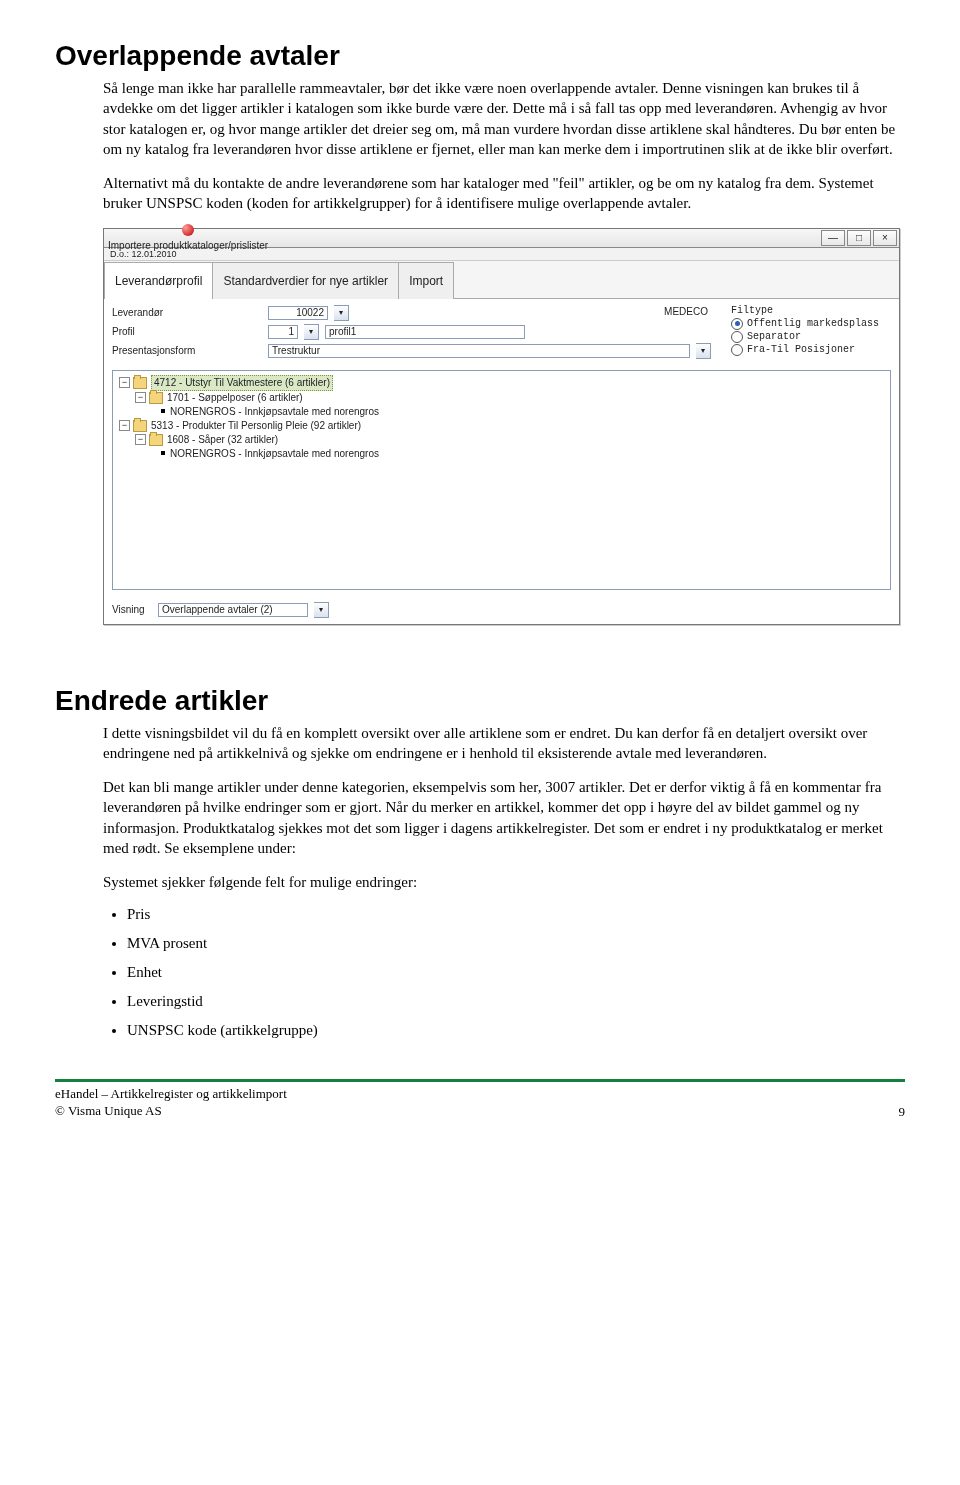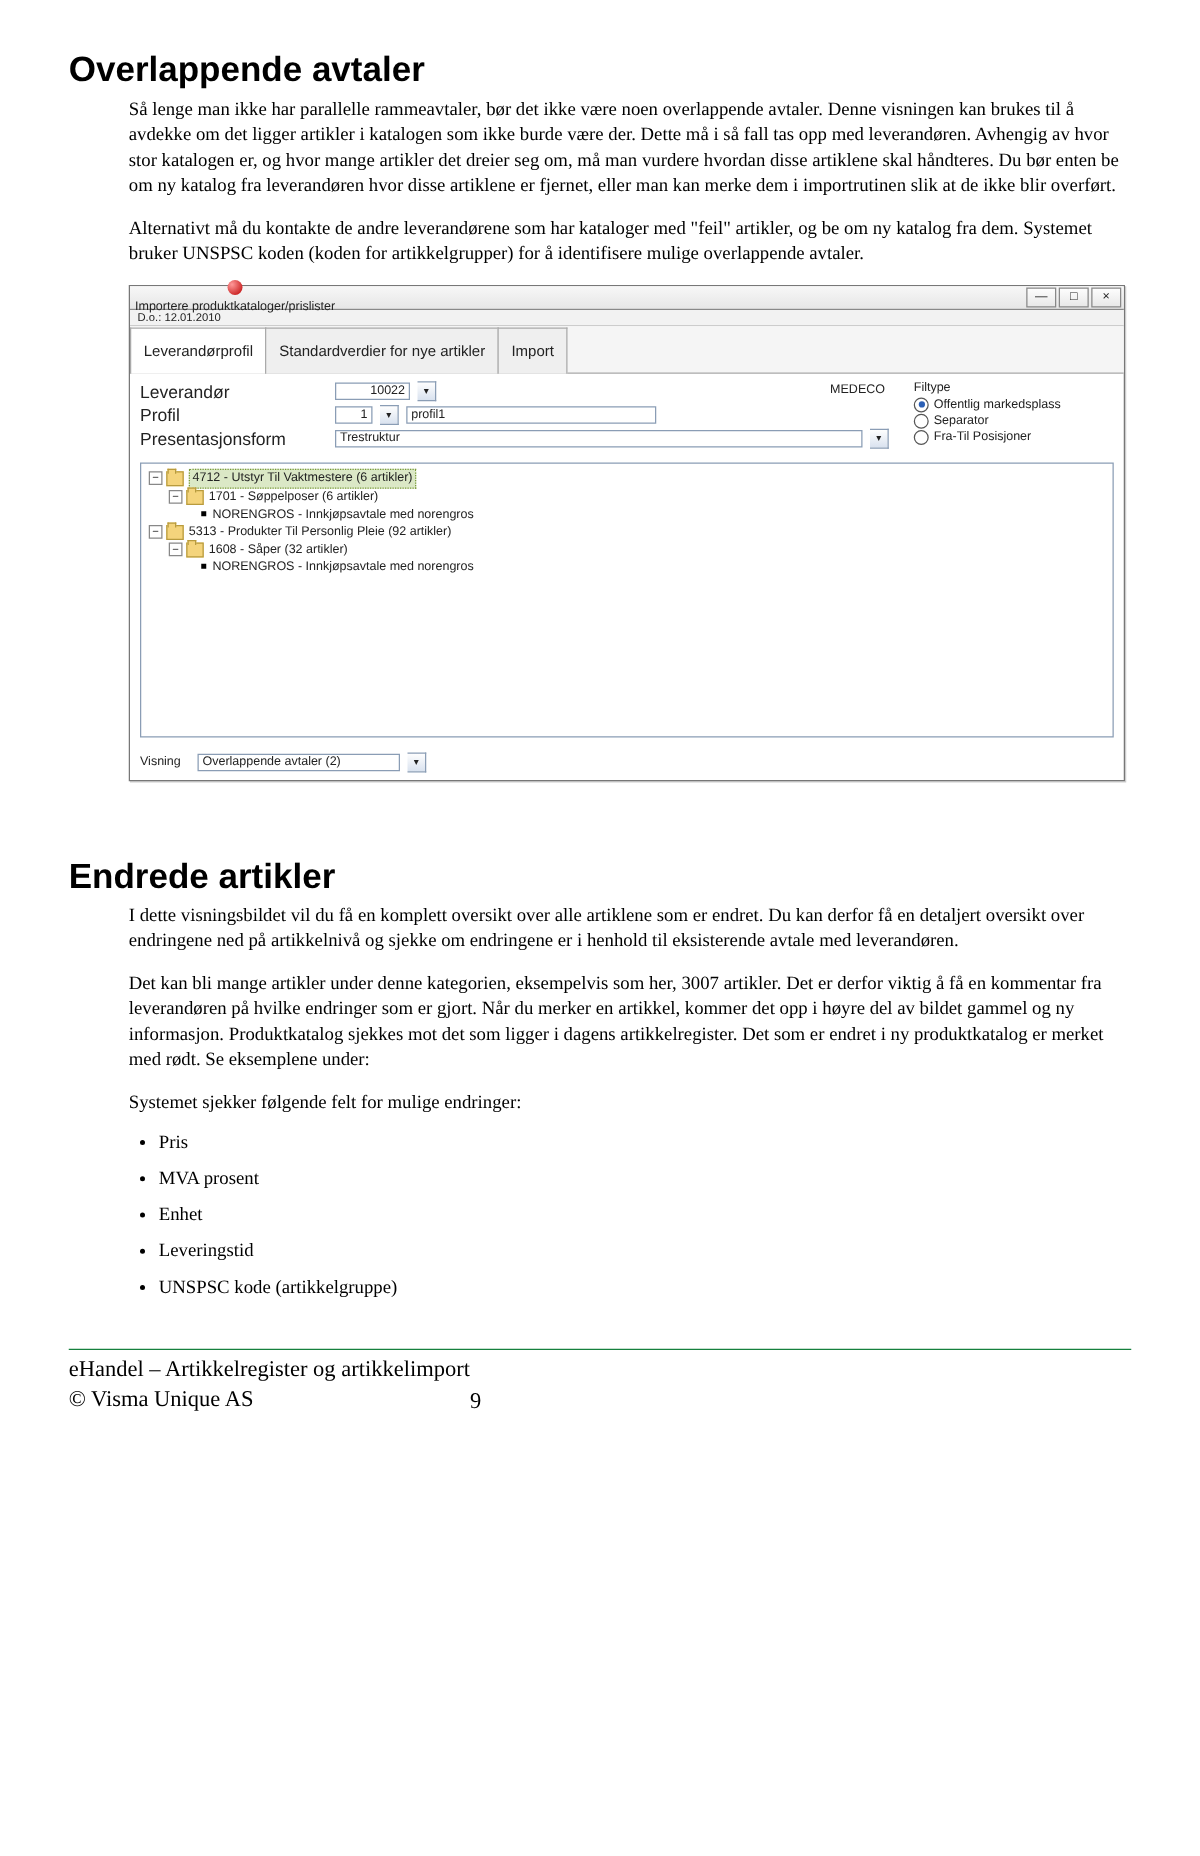--- a/index.html
+++ b/index.html
@@ -67,49 +67,49 @@
   .date-strip { font-size:9px; padding:1px 6px; background:#f2f2f2; border-bottom:1px solid #ccc; }
   .tab-row { display:flex; border-bottom:1px solid #aaa; background:#f5f5f5; }
   .tab {
     padding:11px 10px; border:1px solid #aaa; border-bottom:none;
     margin-right:-1px; background:#efefef; font-size:12px;
     position:relative; top:1px;
   }
   .tab.active { background:#fff; }
   .form-area { padding:6px 8px 4px 8px; }
   .form-row { display:flex; align-items:center; margin-bottom:3px; gap:6px; }
-  .flabel { width:150px; font-size:14px; }
+  .flabel { width:150px; font-size:10px; }
   .fld { border:1px solid #8a9db5; background:#fff; height:14px; font-size:10px; padding:0 3px; box-sizing:border-box; }
   .fld.num { width:60px; text-align:right; }
   .fld.small { width:30px; text-align:right; }
   .dd-btn { width:14px; height:14px; border:1px solid #8a9db5; border-left:none; background:linear-gradient(#fefefe,#d9e2ef); display:flex; align-items:center; justify-content:center; font-size:8px;}
   .fld-wide { flex:1; }
-  .filetype-box { font-size:10px; }
+  .filetype-box { font-size:10px;font-family:Liberation Mono, monospace; }
   .filetype-box .ft-title { font-size:10px; margin-bottom:2px; display:block; }
   .radio { display:flex; align-items:center; gap:4px; margin-bottom:1px; font-size:10px;}
   .radio-dot { width:10px; height:10px; border:1px solid #555; border-radius:50%; display:inline-flex; align-items:center; justify-content:center;}
   .radio-dot.sel::after { content:""; width:5px; height:5px; background:#2b5fb5; border-radius:50%; }
   .tree-container {
     border:1px solid #8a9db5; margin:4px 8px 8px 8px; height:210px; background:#fff;
     padding:4px 6px; overflow:hidden;
   }
   .tree-line { display:flex; align-items:center; font-size:10px; line-height:14px; white-space:nowrap; }
   .pmbox { width:9px; height:9px; border:1px solid #888; font-size:9px; line-height:8px; text-align:center; display:inline-block; margin-right:3px; background:#fff;}
   .folder-icon {
     width:12px; height:10px; background:#f4d47c; border:1px solid #b89b3e;
     display:inline-block; margin-right:4px; position:relative;
   }
   .folder-icon::before{ content:""; position:absolute; top:-3px; left:0; width:5px; height:3px; background:#f4d47c; border:1px solid #b89b3e; border-bottom:none;}
   .bullet-dot { width:4px; height:4px; background:#000; display:inline-block; margin:0 5px 1px 0; }
   .tree-highlight { background:#dbe8c6; border:1px dotted #7a9a3a; padding:0 2px; }
   .bottom-row { display:flex; align-items:center; gap:6px; padding:4px 8px 6px 8px; }
   .footer {
-    display:flex; justify-content:flex-start; align-items:flex-end;
-    border-top:1px solid #15803d; margin-top:40px; padding-top:4px;
-    font-family:"Times New Roman",serif; font-size:18px;
+    display:flex; justify-content:space-between; align-items:flex-end;
+    border-top:3px solid #15803d; margin-top:40px; padding-top:4px;
+    font-family:"Times New Roman",serif; font-size:13px;
   }
   .footer-left { line-height:1.3; }
 </style>
 </head>
 <body>
 
 <h2 class="section">Overlappende avtaler</h2>
 <div class="body-block">
   <p>Så lenge man ikke har parallelle rammeavtaler, bør det ikke være noen overlappende avtaler. Denne visningen kan brukes til å avdekke om det ligger artikler i katalogen som ikke burde være der. Dette må i så fall tas opp med leverandøren. Avhengig av hvor stor katalogen er, og hvor mange artikler det dreier seg om, må man vurdere hvordan disse artiklene skal håndteres. Du bør enten be om ny katalog fra leverandøren hvor disse artiklene er fjernet, eller man kan merke dem i importrutinen slik at de ikke blir overført.</p>
   <p>Alternativt må du kontakte de andre leverandørene som har kataloger med "feil" artikler, og be om ny katalog fra dem. Systemet bruker UNSPSC koden (koden for artikkelgrupper) for å identifisere mulige overlappende avtaler.</p>
@@ -200,21 +200,21 @@
       <span>1608 - Såper (32 artikler)</span>
     </div>
     <div class="tree-line" style="padding-left:42px;">
       <span class="bullet-dot"></span>
       <span>NORENGROS - Innkjøpsavtale med norengros</span>
     </div>
   </div>
 
   <div class="bottom-row">
     <span style="width:40px;">Visning</span>
-    <span class="fld" style="width:162px;">Overlappende avtaler (2)</span>
+    <span class="fld" style="width:150px;">Overlappende avtaler (2)</span>
     <span class="dd-btn">▾</span>
   </div>
 </div>
 
 <h2 class="section">Endrede artikler</h2>
 <div class="body-block">
   <p>I dette visningsbildet vil du få en komplett oversikt over alle artiklene som er endret. Du kan derfor få en detaljert oversikt over endringene ned på artikkelnivå og sjekke om endringene er i henhold til eksisterende avtale med leverandøren.</p>
   <p>Det kan bli mange artikler under denne kategorien, eksempelvis som her, 3007 artikler. Det er derfor viktig å få en kommentar fra leverandøren på hvilke endringer som er gjort. Når du merker en artikkel, kommer det opp i høyre del av bildet gammel og ny informasjon. Produktkatalog sjekkes mot det som ligger i dagens artikkelregister. Det som er endret i ny produktkatalog er merket med rødt. Se eksemplene under:</p>
   <p>Systemet sjekker følgende felt for mulige endringer:</p>
 </div>

